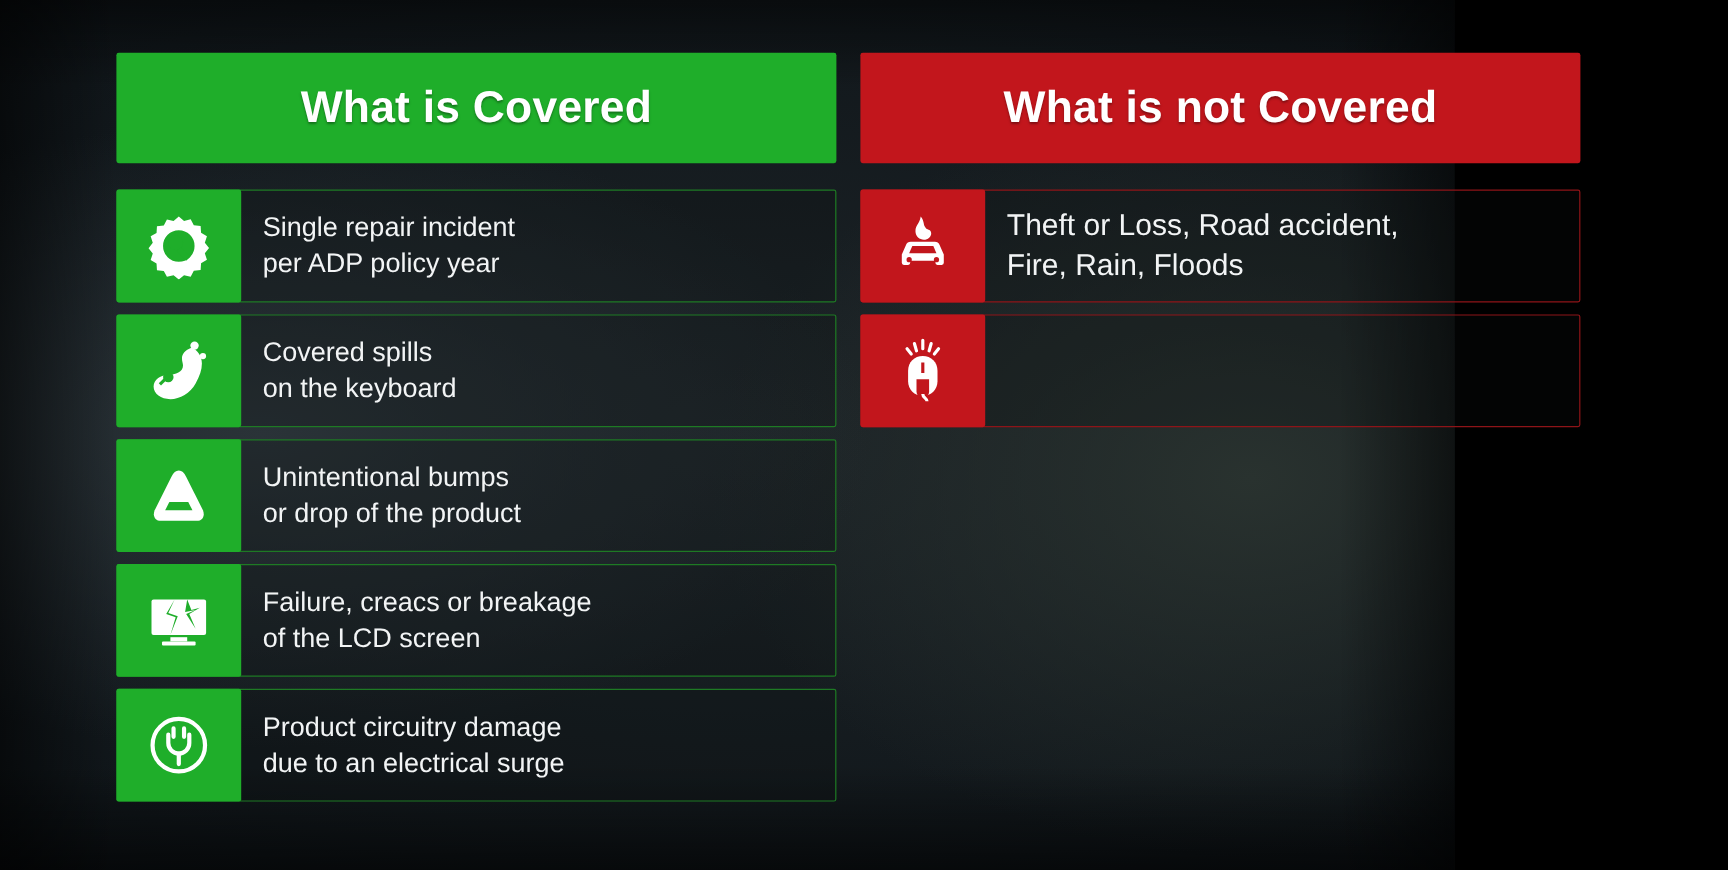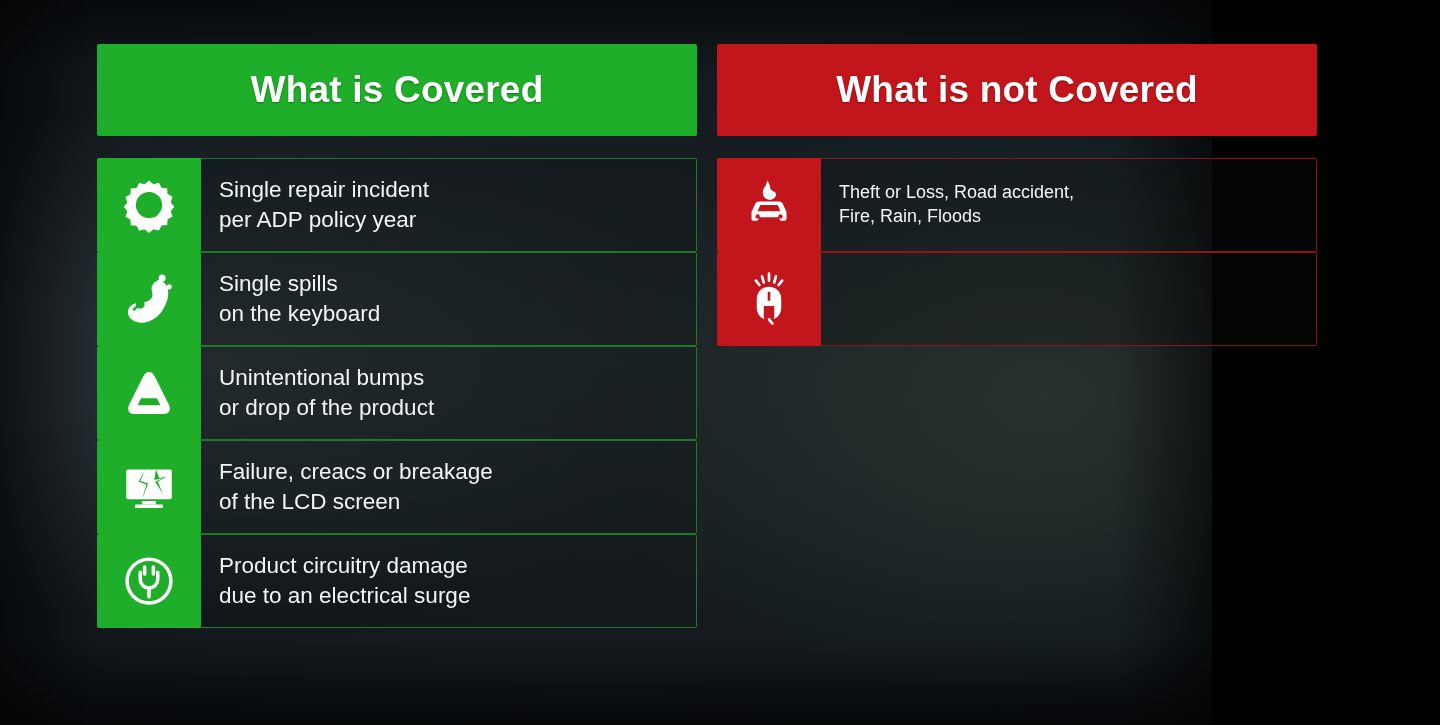--- a/index.html
+++ b/index.html
@@ -44,21 +44,21 @@
   .panel-header .title {
     font-size: 37px;
     font-weight: bold;
     color: #ffffff;
     letter-spacing: .2px;
     text-shadow: 0 1px 2px rgba(0,0,0,.35);
   }
   #panel-covered .panel-header { background: #1fae2a; }
   #panel-not-covered .panel-header { background: #c2161c; }
 
-  .rows { margin-top: 22px; display: flex; flex-direction: column; gap: 0; }
+  .rows { margin-top: 22px; display: flex; flex-direction: column; gap: 10px; }
 
   .row {
     display: flex;
     align-items: stretch;
     min-height: 94px;
     border: 1px solid transparent;
     border-radius: 2px;
     background: rgba(10,14,16,.25);
   }
   .row-green { border-color: #1e7a24; }
@@ -80,21 +80,21 @@
   .row-text {
     display: flex;
     align-items: center;
     padding: 8px 14px 8px 18px;
     color: #f2f4f5;
     font-size: 22.5px;
     line-height: 1.32;
     white-space: pre-line;
   }
   #panel-not-covered .row { min-height: 94px; }
-  #panel-not-covered .row-text { font-size: 18px; }
+  #panel-not-covered .row-text { font-size: 25px; }
 </style>
 </head>
 <body>
 
 <div id="stage">
 
   <div class="panel" id="panel-covered">
     <div class="panel-header">
       <span class="title">What is Covered</span>
     </div>
@@ -115,21 +115,21 @@
       <div class="row row-green">
         <div class="icon-box icon-green">
           <svg width="56" height="56" viewBox="0 0 64 64" fill="#fff" aria-hidden="true">
             <path d="M44 10c-6 2-9 6-9 10 0 3 1 5 1 7 0 6-7 9-14 9-7 0-14 4-14 11s7 12 16 12 19-6 24-15c4-7 6-13 6-19 0-7-4-13-10-15z"></path>
             <circle cx="22" cy="38" r="5" fill="#1fae2a"></circle>
             <path d="M14 45l12-12" stroke="#1fae2a" stroke-width="3" fill="none"></path>
             <circle cx="47" cy="8" r="4"></circle>
             <circle cx="55" cy="18" r="3"></circle>
           </svg>
         </div>
-        <div class="row-text">Single spills
+        <div class="row-text">Covered spills
 on the keyboard</div>
       </div>
 
       <div class="row row-green">
         <div class="icon-box icon-green">
           <svg width="56" height="56" viewBox="0 0 64 64" fill="#fff" aria-hidden="true">
             <path d="M32 8c3 0 5 2 7 6l16 32c2 5 0 10-6 10H15c-6 0-8-5-6-10l16-32c2-4 4-6 7-6z"></path>
             <path d="M19 46h26l-4-8H23z" fill="#1fae2a"></path>
           </svg>
         </div>

